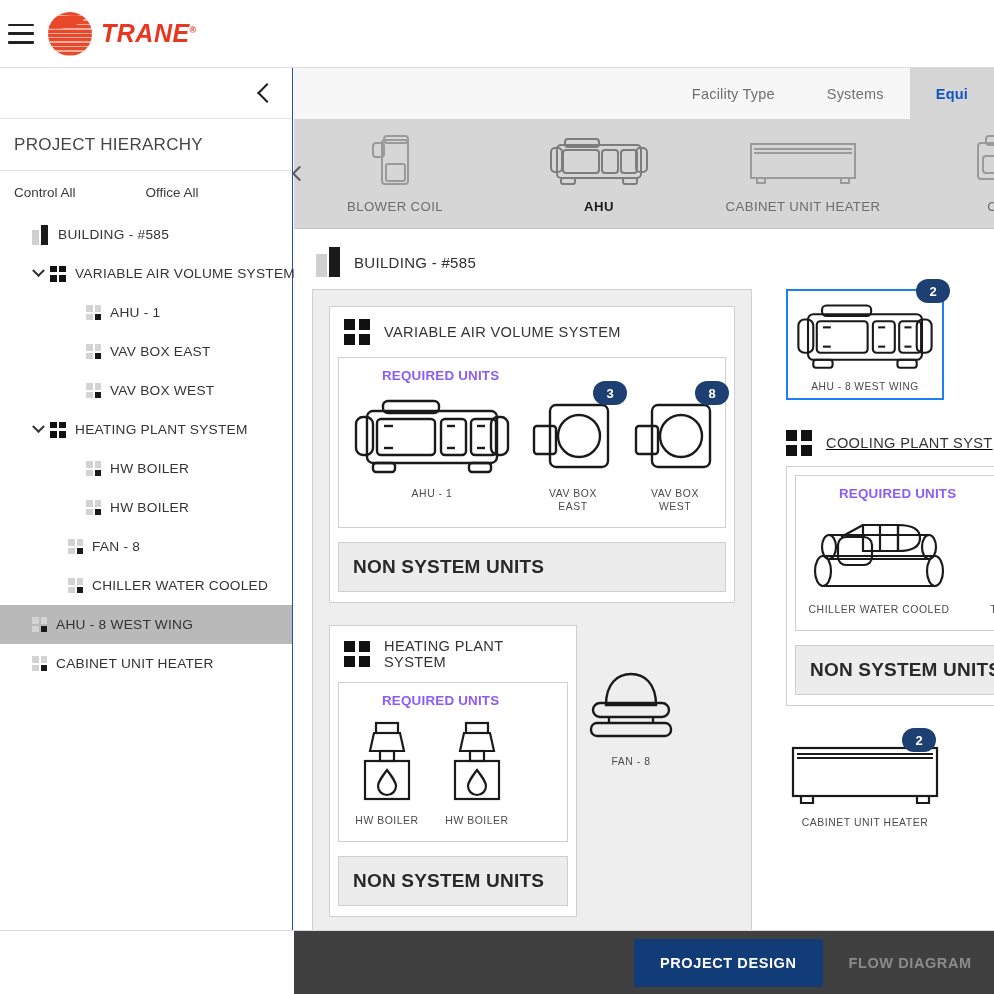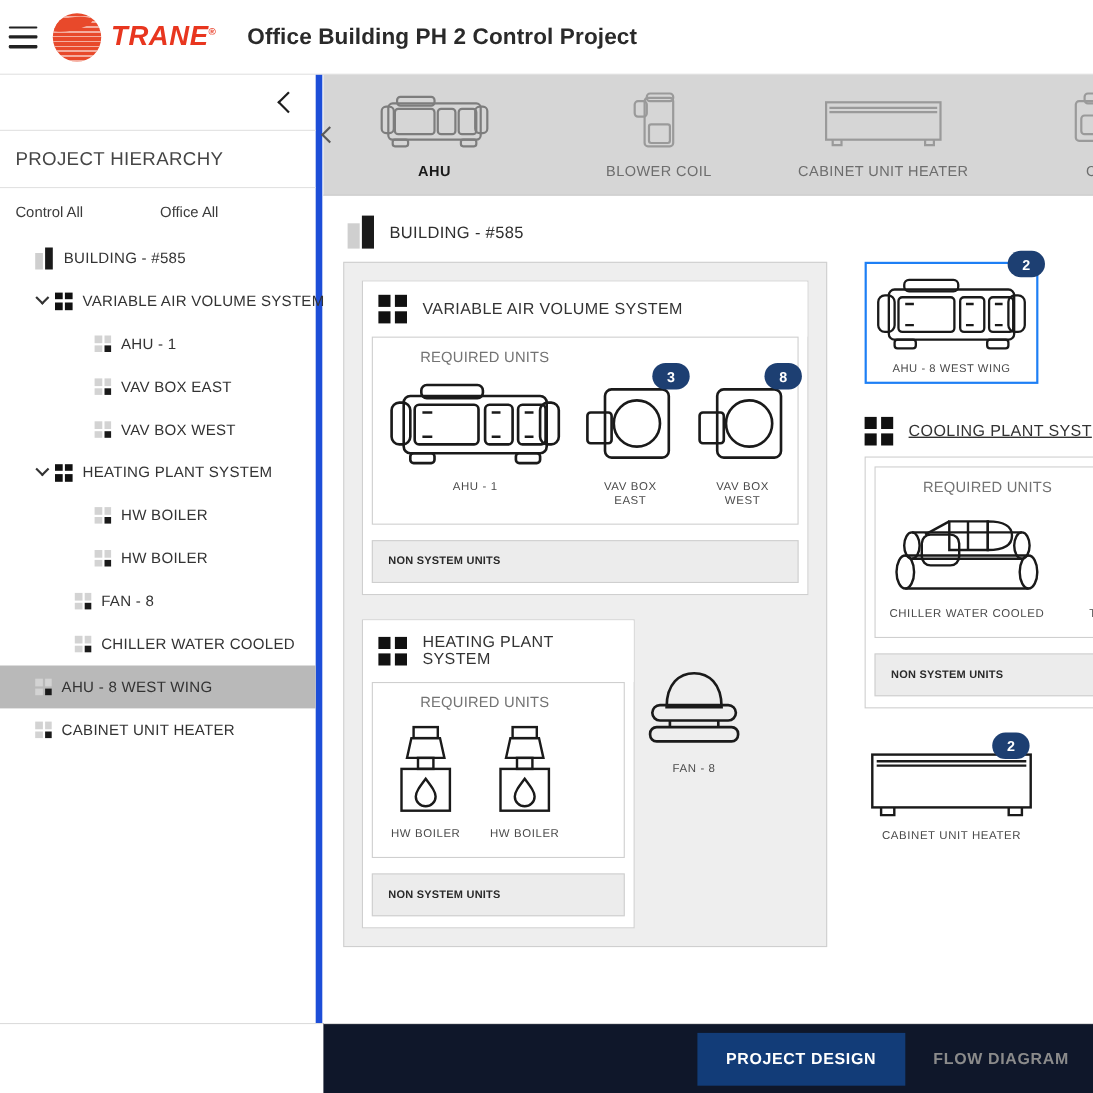--- a/index.html
+++ b/index.html
@@ -44,21 +44,21 @@
   }
   .logo-word .tm { font-size: 9px; vertical-align: super; font-style: normal; }
   .proj-title {
     margin-left: 28px; font-size: 20.5px; color: #2a2a2a; font-weight: bold;
     letter-spacing: 0.1px;
   }
 
   
   .sidebar {
     position: absolute; left: 0; top: 68px; width: 293px; height: 862px;
-    background: #ffffff; border-right: 6px solid #1d4ed8;
+    background: #ffffff; border-right: 1px solid #1d4ed8;
   }
   .side-collapse {
     height: 51px; border-bottom: 1px solid #e2e2e2;
     display: flex; align-items: center; justify-content: flex-end; padding-right: 18px;
     cursor: pointer;
   }
   .chev-left {
     width: 14px; height: 14px; border-left: 2.6px solid #1d1d1d;
     border-bottom: 2.6px solid #1d1d1d; transform: rotate(45deg);
   }
@@ -151,37 +151,37 @@
   .syscol { width: 440px; background: #eeeeee; border: 1px solid #cfcfcf; padding: 16px; }
   .syscard { background: #ffffff; border: 1px solid #cfcfcf; margin-bottom: 22px; }
   .syscard:last-child { margin-bottom: 0; }
   .syscard-head {
     display: flex; align-items: center; gap: 14px; padding: 12px 14px; background: #fff;
   }
   .syscard-head .ico-sys { width: 26px; height: 26px; gap: 3.4px; }
   .syscard-head .lbl { font-size: 14.6px; color: #333; letter-spacing: 0.35px; }
   .subbox { border: 1px solid #cfcfcf; margin: 0 8px 0 8px; background: #fff; padding: 10px 12px 14px 12px; }
   .subbox .sect-title {
-    font-size: 13.4px; font-weight: normal; color: #737373; letter-spacing: 0.2px; margin-bottom: 6px; padding-left: 31px;
+    font-size: 13.4px; font-weight: bold; color: #8b5cf6; letter-spacing: 0.2px; margin-bottom: 6px; padding-left: 31px;
   }
   .unitrow { display: flex; align-items: flex-start; gap: 18px; padding-top: 6px; }
   .unit { display: flex; flex-direction: column; align-items: center; position: relative; cursor: pointer; }
   .unit .gfx { position: relative; display: flex; align-items: center; justify-content: center; }
   .unit .ucap {
     margin-top: 8px; font-size: 10.4px; color: #4a4a4a; letter-spacing: 0.55px;
     text-align: center; line-height: 1.25; white-space: pre-line;
   }
   .badge {
     position: absolute; min-width: 34px; height: 24px; border-radius: 12px;
     background: #1d3f72; color: #fff; font-size: 13px; font-weight: bold;
     display: flex; align-items: center; justify-content: center; z-index: 5;
   }
   .nonsys {
     border: 1px solid #cfcfcf; background: #ececec; margin: 14px 8px 10px 8px;
-    padding: 13px 14px; font-size: 10px; font-weight: bold; color: #2a2a2a; letter-spacing: 0.2px;
+    padding: 13px 14px; font-size: 19px; font-weight: bold; color: #2a2a2a; letter-spacing: 0.2px;
   }
 
   .heat-wrap { display: flex; align-items: flex-start; gap: 8px; }
   .heat-card { width: 248px; background:#fff; border: 1px solid #cfcfcf; }
   .loose-unit { padding-top: 42px; }
 
   .rightcol { width: 230px; padding-left: 34px; }
   .sel-card {
     width: 158px; border: 2.5px solid #1d7ff5; background: #fff; padding: 8px 6px 6px 6px;
     position: relative; margin-bottom: 30px; cursor: pointer;
@@ -189,21 +189,21 @@
   .sel-card .ucap { margin-top: 6px; font-size: 10.2px; color: #4a4a4a; letter-spacing: 0.5px; text-align: center; }
   .cool-head { display: flex; align-items: center; gap: 14px; margin-bottom: 10px; text-decoration: underline; }
   .cool-head .ico-sys { width: 26px; height: 26px; gap: 3.4px; }
   .cool-head .lbl { font-size: 14.6px; color: #333; letter-spacing: 0.35px; white-space: nowrap; }
   .cool-card { width: 252px; border: 1px solid #cfcfcf; background: #fff; }
   .cool-card .subbox { margin: 8px; }
 
   
   .bottombar {
     position: absolute; left: 294px; top: 930px; width: 700px; height: 64px;
-    background: #0f172a; border-top: 1px solid #dcdcdc;
+    background: #404040; border-top: 1px solid #dcdcdc;
     display: flex; align-items: center; padding-left: 340px; gap: 0;
   }
   .bbtn {
     height: 48px; display: flex; align-items: center; justify-content: center;
     font-size: 14.5px; font-weight: bold; letter-spacing: 0.6px; color: #8b8b8b;
     padding: 0 26px; cursor: pointer; white-space: nowrap;
   }
   .bbtn.active { background: #123c78; color: #fff; }
   .bottom-left-fill {
     position: absolute; left: 0; top: 930px; width: 294px; height: 64px;
@@ -219,21 +219,20 @@
   <div class="header">
     <div class="hamburger">
       <span></span>
         <span></span>
         <span></span>
     </div>
     <div class="logo-mark"></div>
     <div class="logo-word">
       <span>TRANE</span><span class="tm">®</span>
     </div>
-    <div class="proj-title">Office Building PH 2 Control Project</div>
   </div>
 
   <div class="sidebar">
     <div class="side-collapse">
       <div class="chev-left"></div>
     </div>
     <div class="hier-title">PROJECT HIERARCHY</div>
     <div class="tree-actions">
       <span>Control All</span>
       <span>Office All</span>
@@ -359,58 +358,64 @@
             <i></i>
             <i></i>
           </div>
           <div class="tree-label">CABINET UNIT HEATER</div>
         </div>
       </div>
   </div>
 
   <div class="rightpane">
 
+    <div class="tabbar">
+      <div class="tabbar-white"></div>
+      <div class="tab">Facility Type</div>
+      <div class="tab">Systems</div>
+      <div class="tab active">Equi</div>
+    </div>
 
     <div class="carousel">
       <div class="car-nav">
         <div class="chev-left"></div>
       </div>
       <div class="car-items">
+
+        <div class="car-item">
+          <div class="car-gfx">
+            <svg width="50" height="56" viewBox="0 0 50 56">
+              <g fill="none" stroke="#9a9a9a" stroke-width="2">
+                <rect x="14" y="2" width="24" height="7" rx="3"></rect>
+                <rect x="3" y="9" width="11" height="14" rx="3"></rect>
+                <rect x="12" y="6" width="26" height="44" rx="3"></rect>
+                <rect x="16" y="30" width="19" height="17" rx="2"></rect>
+              </g>
+            </svg>
+          </div>
+          <div class="cap">BLOWER COIL</div>
+        </div>
 
         <div class="car-item active">
           <div class="car-gfx">
             <svg width="104" height="56" viewBox="0 0 104 56">
               <g fill="none" stroke="#7d7d7d" stroke-width="2">
                 <rect x="18" y="5" width="34" height="8" rx="3"></rect>
                 <rect x="4" y="14" width="11" height="24" rx="4"></rect>
                 <rect x="89" y="14" width="11" height="24" rx="4"></rect>
                 <rect x="10" y="11" width="84" height="33" rx="4"></rect>
                 <rect x="16" y="16" width="36" height="23" rx="3"></rect>
                 <rect x="55" y="16" width="16" height="23" rx="3"></rect>
                 <rect x="74" y="16" width="16" height="23" rx="3"></rect>
                 <rect x="14" y="44" width="14" height="6" rx="2"></rect>
                 <rect x="76" y="44" width="14" height="6" rx="2"></rect>
               </g>
             </svg>
           </div>
           <div class="cap">AHU</div>
-        </div>
-
-        <div class="car-item">
-          <div class="car-gfx">
-            <svg width="50" height="56" viewBox="0 0 50 56">
-              <g fill="none" stroke="#9a9a9a" stroke-width="2">
-                <rect x="14" y="2" width="24" height="7" rx="3"></rect>
-                <rect x="3" y="9" width="11" height="14" rx="3"></rect>
-                <rect x="12" y="6" width="26" height="44" rx="3"></rect>
-                <rect x="16" y="30" width="19" height="17" rx="2"></rect>
-              </g>
-            </svg>
-          </div>
-          <div class="cap">BLOWER COIL</div>
         </div>
 
         <div class="car-item">
           <div class="car-gfx">
             <svg width="112" height="52" viewBox="0 0 112 52">
               <g fill="none" stroke="#9a9a9a" stroke-width="2">
                 <rect x="4" y="8" width="104" height="34"></rect>
                 <line x1="7" y1="13" x2="105" y2="13"></line>
                 <line x1="7" y1="17" x2="105" y2="17"></line>
                 <path d="M10 42 L10 47 L18 47 L18 42"></path>

